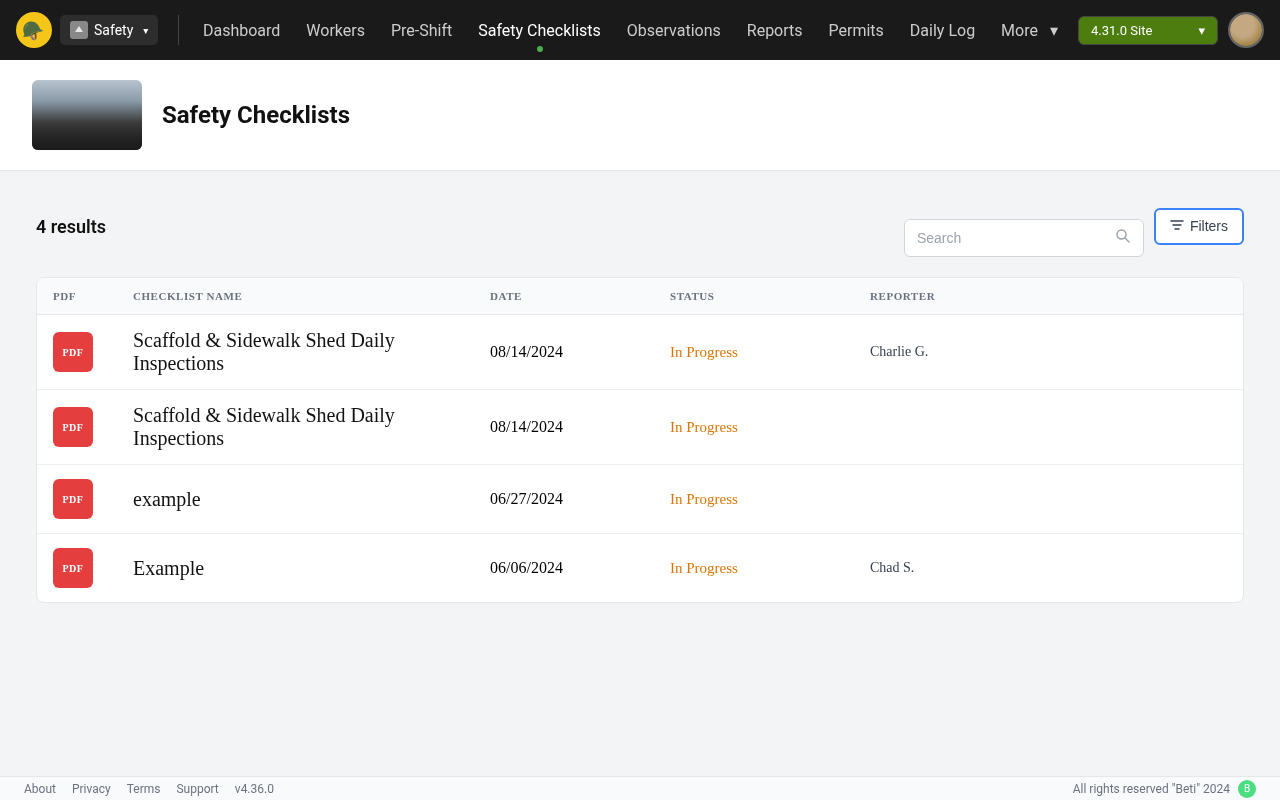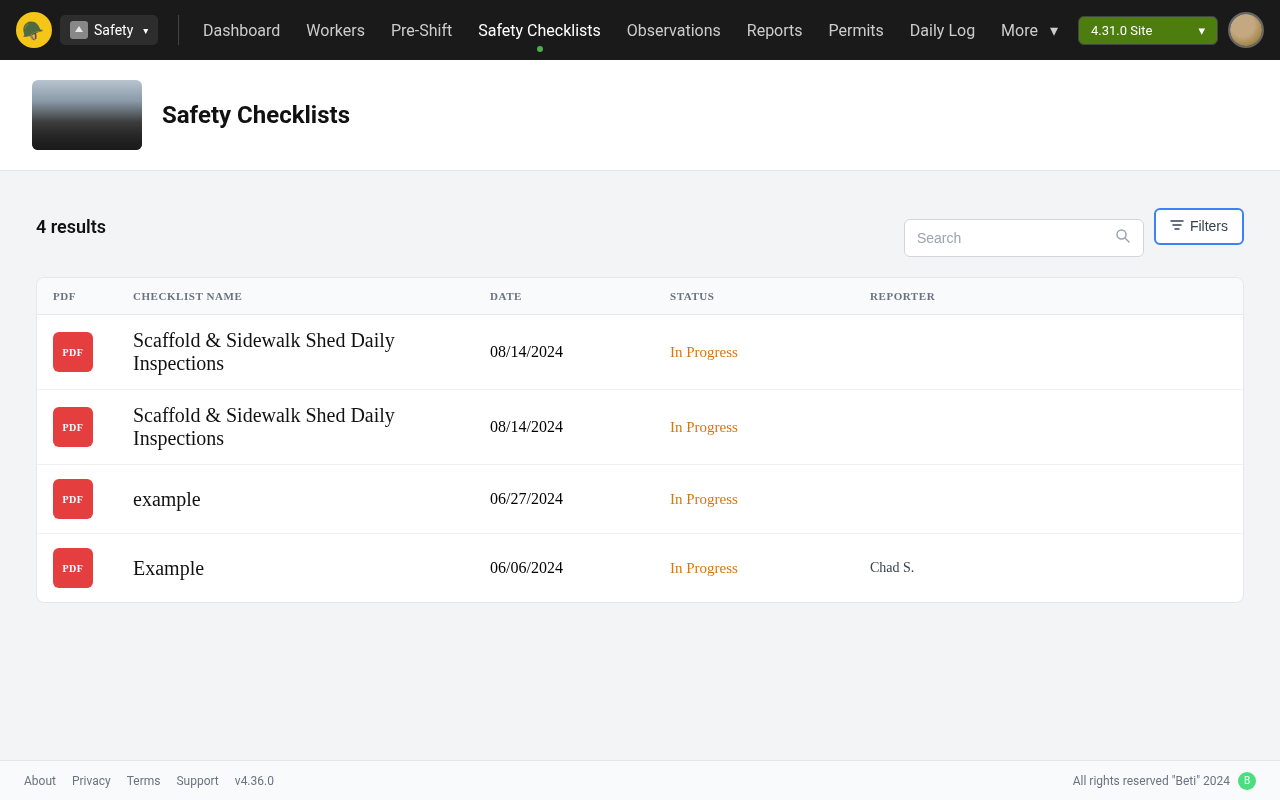--- a/index.html
+++ b/index.html
@@ -231,21 +231,21 @@
     }
     .reporter-name {
       font-size: 14px;
       color: #374151;
     }
 
     
     footer {
       position: fixed;
       bottom: 0; left: 0; right: 0;
-      height: 40px;
+      height: 24px;
       background: #f9fafb;
       border-top: 1px solid #e5e7eb;
       display: flex;
       align-items: center;
       justify-content: space-between;
       padding: 0 24px;
       font-size: 12px;
       color: #6b7280;
     }
     .footer-links { display: flex; gap: 16px; }
@@ -351,20 +351,21 @@
 
     <div class="table-row">
       <div>
         <div class="pdf-badge">PDF</div>
       </div>
       <div class="checklist-name">Scaffold &amp; Sidewalk Shed Daily Inspections</div>
       <div class="date-cell">08/14/2024</div>
       <div>
         <span class="status-badge">In Progress</span>
       </div>
+      <div class="reporter-name">Charlie G.</div>
     </div>
 
     <div class="table-row">
       <div>
         <div class="pdf-badge">PDF</div>
       </div>
       <div class="checklist-name">Scaffold &amp; Sidewalk Shed Daily Inspections</div>
       <div class="date-cell">08/14/2024</div>
       <div>
         <span class="status-badge">In Progress</span>

